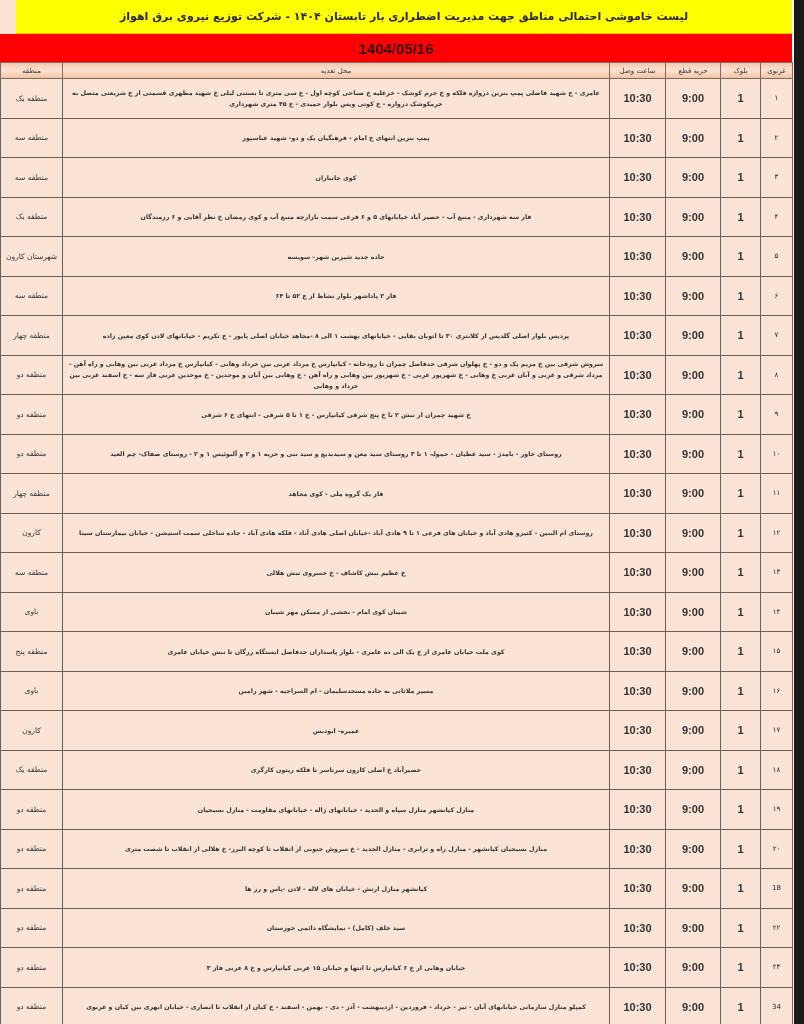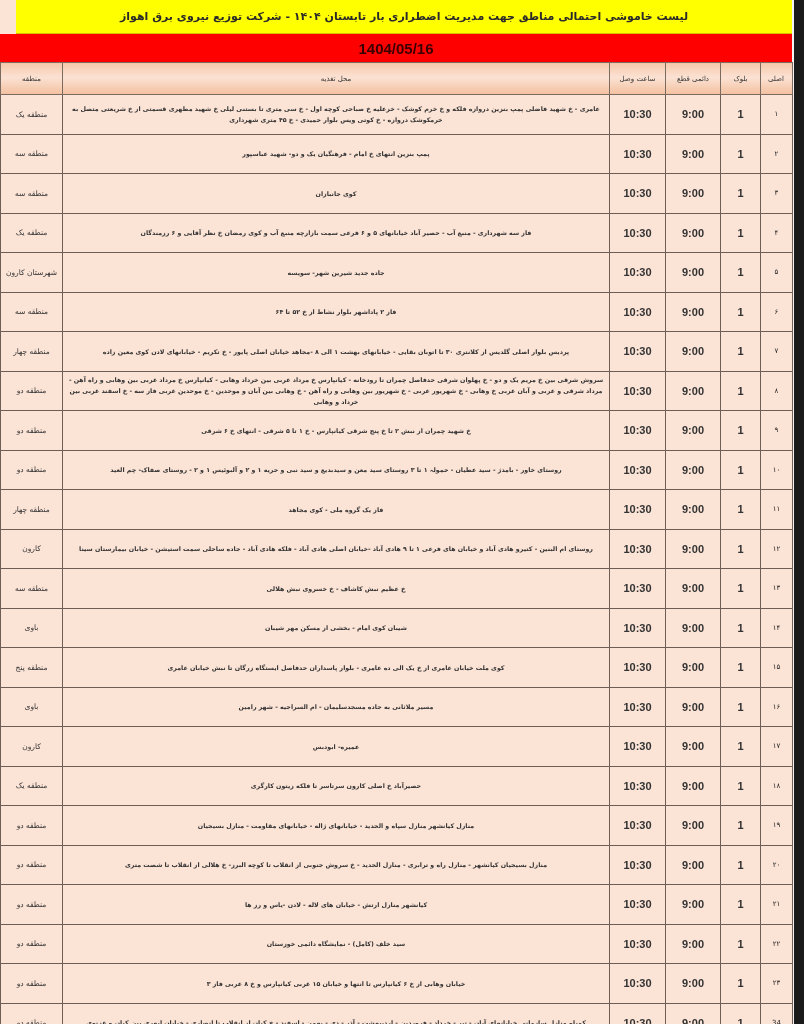--- a/index.html
+++ b/index.html
@@ -30,21 +30,21 @@
   }
   table {
     border-collapse: collapse; table-layout: fixed;
     width: 792px; direction: rtl;
   }
   th {
     height: 15px;
     background: linear-gradient(to bottom, #f6c9ad 0%, #fbe2d3 45%, #f3c09f 100%);
     font-size: 7px; font-weight: normal; color: #333;
     border: 1px solid #7a6a60;
-    padding: 8px;
+    padding: 0;
   }
   td {
     height: 38.5px;
     border: 1px solid #6e5e55;
     text-align: center; vertical-align: middle;
     padding: 0 3px; color: #222;
     background: #fbe3d6;
   }
   td.idx { font-size: 7px; }
   td.num { font-family: "Liberation Sans", sans-serif; font-size: 11px; font-weight: bold; color: #333; }
@@ -68,23 +68,23 @@
     <colgroup>
       <col class="c-idx">
         <col class="c-block">
         <col class="c-cut">
         <col class="c-con">
         <col class="c-loc">
         <col class="c-zone">
     </colgroup>
     <thead>
       <tr>
-        <th>اصلی</th>
+        <th>غزنوی</th>
         <th>بلوک</th>
-        <th>دائمی قطع</th>
+        <th>حریه قطع</th>
         <th>ساعت وصل</th>
         <th>محل تغذیه</th>
         <th>منطقه</th>
       </tr>
     </thead>
     <tbody id="rows">
         <tr>
           <td class="idx">۱</td>
           <td class="num">1</td>
           <td class="num">9:00</td>
@@ -238,21 +238,21 @@
         </tr>
         <tr>
           <td class="idx">۲۰</td>
           <td class="num">1</td>
           <td class="num">9:00</td>
           <td class="num">10:30</td>
           <td class="loc">منازل بسیجیان کیانشهر - منازل راه و ترابری - منازل الحدید - خ سروش جنوبی از انقلاب تا کوچه البرز- خ هلالی از انقلاب تا شصت متری</td>
           <td class="zone">منطقه دو</td>
         </tr>
         <tr>
-          <td class="idx">۲۱</td>
+          <td class="idx">18</td>
           <td class="num">1</td>
           <td class="num">9:00</td>
           <td class="num">10:30</td>
           <td class="loc">کیانشهر منازل ارتش - خیابان های لاله - لادن -یاس و رز ها</td>
           <td class="zone">منطقه دو</td>
         </tr>
         <tr>
           <td class="idx">۲۲</td>
           <td class="num">1</td>
           <td class="num">9:00</td>

